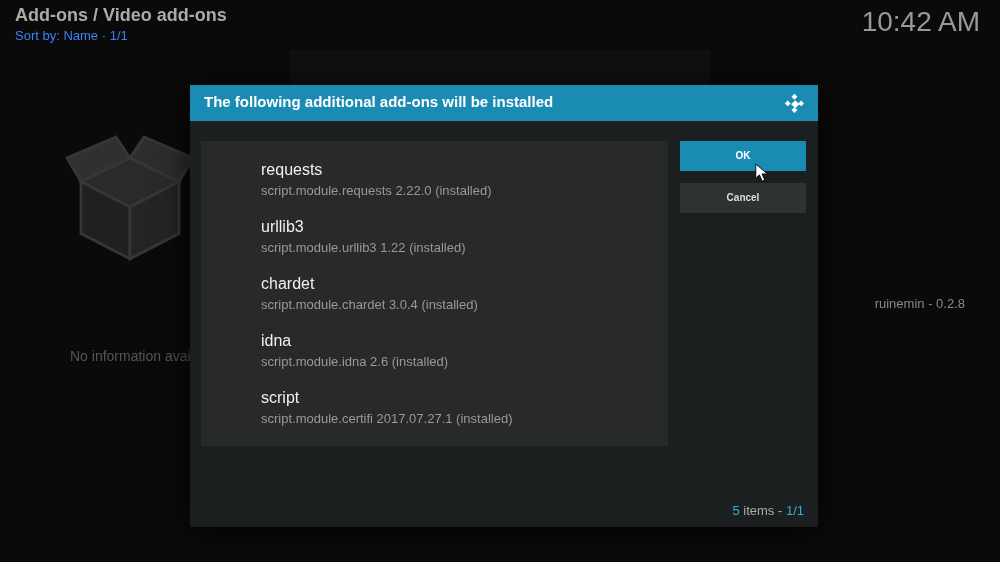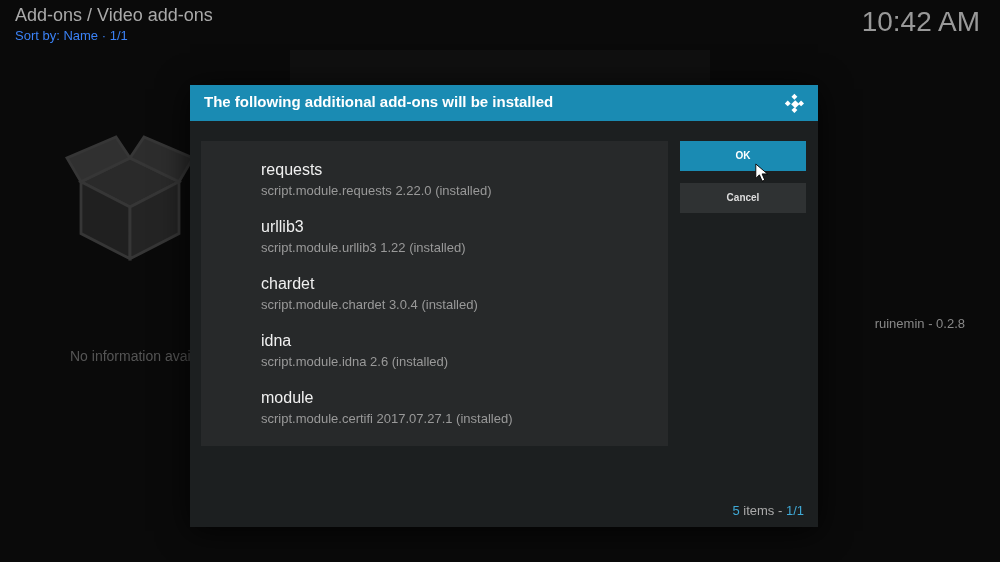--- a/index.html
+++ b/index.html
@@ -16,21 +16,21 @@
       background: #0a0a0a;
     }
     .header-area {
       position: absolute;
       top: 5px;
       left: 15px;
       right: 15px;
     }
     .breadcrumb {
       font-size: 18px;
-      font-weight: 400;
+      font-weight: 700;
       color: #aaa;
     }
     .sort-line {
       font-size: 13px;
       color: #3b82f6;
       margin-top: 2px;
     }
     .clock {
       position: absolute;
       top: 6px;
@@ -59,21 +59,21 @@
     .no-info {
       position: absolute;
       left: 70px;
       top: 348px;
       font-size: 14px;
       color: #555;
     }
     .addon-label {
       position: absolute;
       right: 35px;
-      top: 316px;
+      top: 296px;
       font-size: 13px;
       color: #888;
     }
 
     
     .dialog {
       position: absolute;
       left: 190px;
       top: 85px;
       width: 628px;
@@ -217,21 +217,21 @@
       </div>
       <div class="addon-item">
         <div class="addon-name">chardet</div>
         <div class="addon-detail">script.module.chardet 3.0.4 (installed)</div>
       </div>
       <div class="addon-item">
         <div class="addon-name">idna</div>
         <div class="addon-detail">script.module.idna 2.6 (installed)</div>
       </div>
       <div class="addon-item">
-        <div class="addon-name">module</div>
+        <div class="addon-name">script</div>
         <div class="addon-detail">script.module.certifi 2017.07.27.1 (installed)</div>
       </div>
     </div>
 
     <div class="dialog-buttons">
       <div class="dlg-btn primary">OK</div>
       <div class="dlg-btn secondary">Cancel</div>
     </div>
   </div>
 

